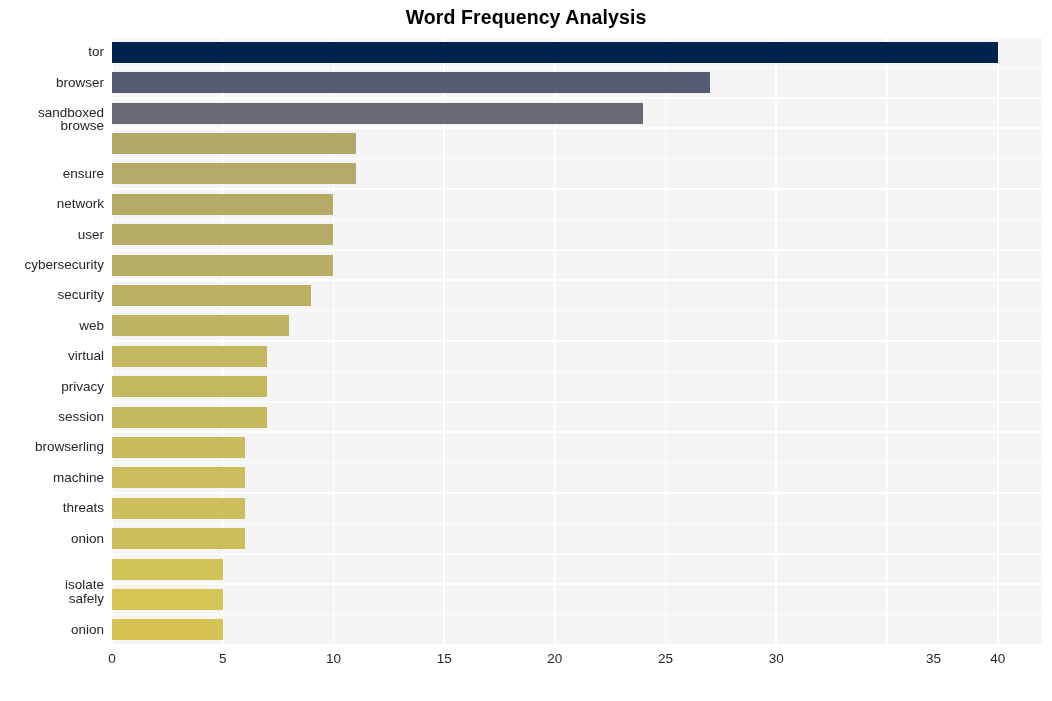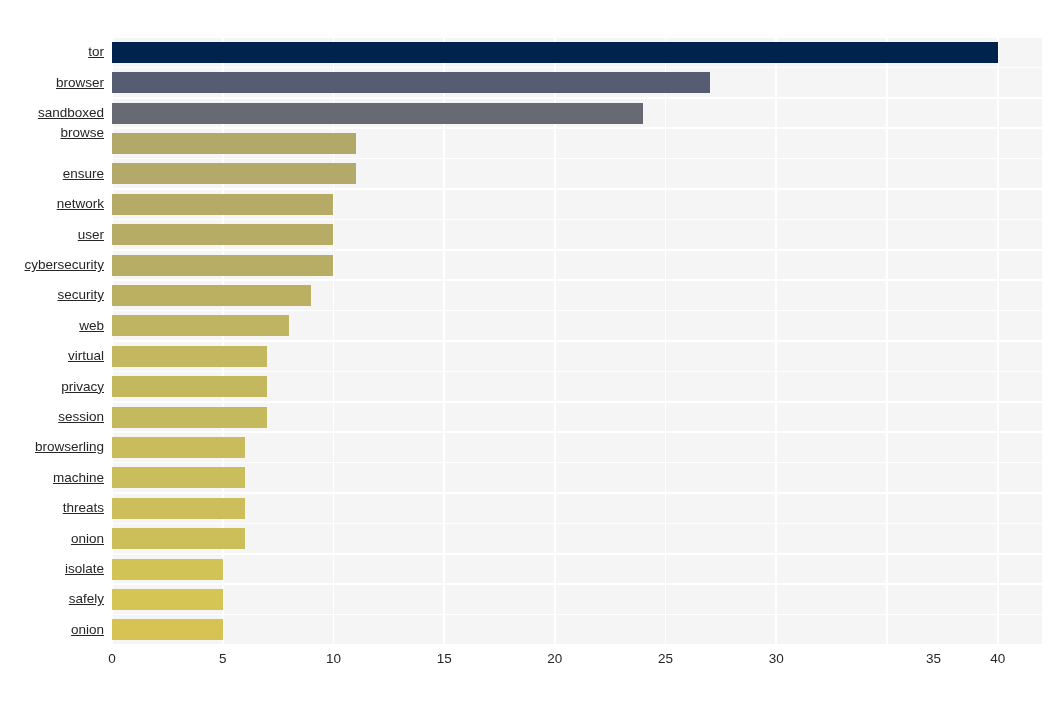--- a/index.html
+++ b/index.html
@@ -68,21 +68,20 @@
     height: 608px;
   }
   .y-label {
     position: absolute;
     right: 0;
     width: 104px;
     text-align: right;
     font-size: 13.5px;
     color: #262626;
     line-height: 16px;
-    text-decoration: underline;
   }
   
   #x-labels {
     position: absolute;
     left: 0;
     top: 651px;
     width: 1052px;
     height: 22px;
   }
   .x-label {
@@ -102,20 +101,21 @@
     text-align: center;
     font-size: 14.5px;
     color: #262626;
   }
 </style>
 </head>
 <body>
 
 <div id="figure">
 
+  <div id="chart-title">Word Frequency Analysis</div>
 
   <div id="plot-area">
     <div id="hgrid-layer">
         <div class="hgrid" style="top: -0.8px;"></div>
         <div class="hgrid" style="top: 29.6px;"></div>
         <div class="hgrid" style="top: 60px;"></div>
         <div class="hgrid" style="top: 90.4px;"></div>
         <div class="hgrid" style="top: 120.8px;"></div>
         <div class="hgrid" style="top: 151.2px;"></div>
         <div class="hgrid" style="top: 181.6px;"></div>
@@ -166,35 +166,35 @@
         <div class="bar" title="isolate: 5" style="width: 110.714px; top: 521.5px; background: rgb(210, 195, 86);"></div>
         <div class="bar" title="safely: 5" style="width: 110.714px; top: 551.9px; background: rgb(212, 197, 85);"></div>
         <div class="bar" title="test: 5" style="width: 110.714px; top: 582.3px; background: rgb(215, 195, 84);"></div>
       </div>
   </div>
 
   <div id="y-labels">
       <div class="y-label" style="top: 7.2px;">tor</div>
       <div class="y-label" style="top: 37.6px;">browser</div>
       <div class="y-label" style="top: 68px;">sandboxed</div>
-      <div class="y-label" style="top: 88px;">browse</div>
+      <div class="y-label" style="top: 81px;">browse</div>
       <div class="y-label" style="top: 128.8px;">ensure</div>
       <div class="y-label" style="top: 159.2px; padding-left: 44px;">network</div>
       <div class="y-label" style="top: 189.6px;">user</div>
       <div class="y-label" style="top: 220px;">cybersecurity</div>
       <div class="y-label" style="top: 250.4px; padding-left: 14px;">security</div>
       <div class="y-label" style="top: 280.8px;">web</div>
       <div class="y-label" style="top: 311.2px;">virtual</div>
       <div class="y-label" style="top: 341.6px;">privacy</div>
       <div class="y-label" style="top: 372px;">session</div>
       <div class="y-label" style="top: 402.4px;">browserling</div>
       <div class="y-label" style="top: 432.8px;">machine</div>
       <div class="y-label" style="top: 463.2px;">threats</div>
       <div class="y-label" style="top: 493.6px;">onion</div>
-      <div class="y-label" style="top: 524px;">isolate</div>
+      <div class="y-label" style="top: 540px;">isolate</div>
       <div class="y-label" style="top: 554.4px;">safely</div>
       <div class="y-label" style="top: 584.8px;">onion</div>
     </div>
 
   <div id="x-labels">
       <div class="x-label" style="left: 112px;">0</div>
       <div class="x-label" style="left: 222.714px;">5</div>
       <div class="x-label" style="left: 333.429px;">10</div>
       <div class="x-label" style="left: 444.143px;">15</div>
       <div class="x-label" style="left: 554.857px;">20</div>

